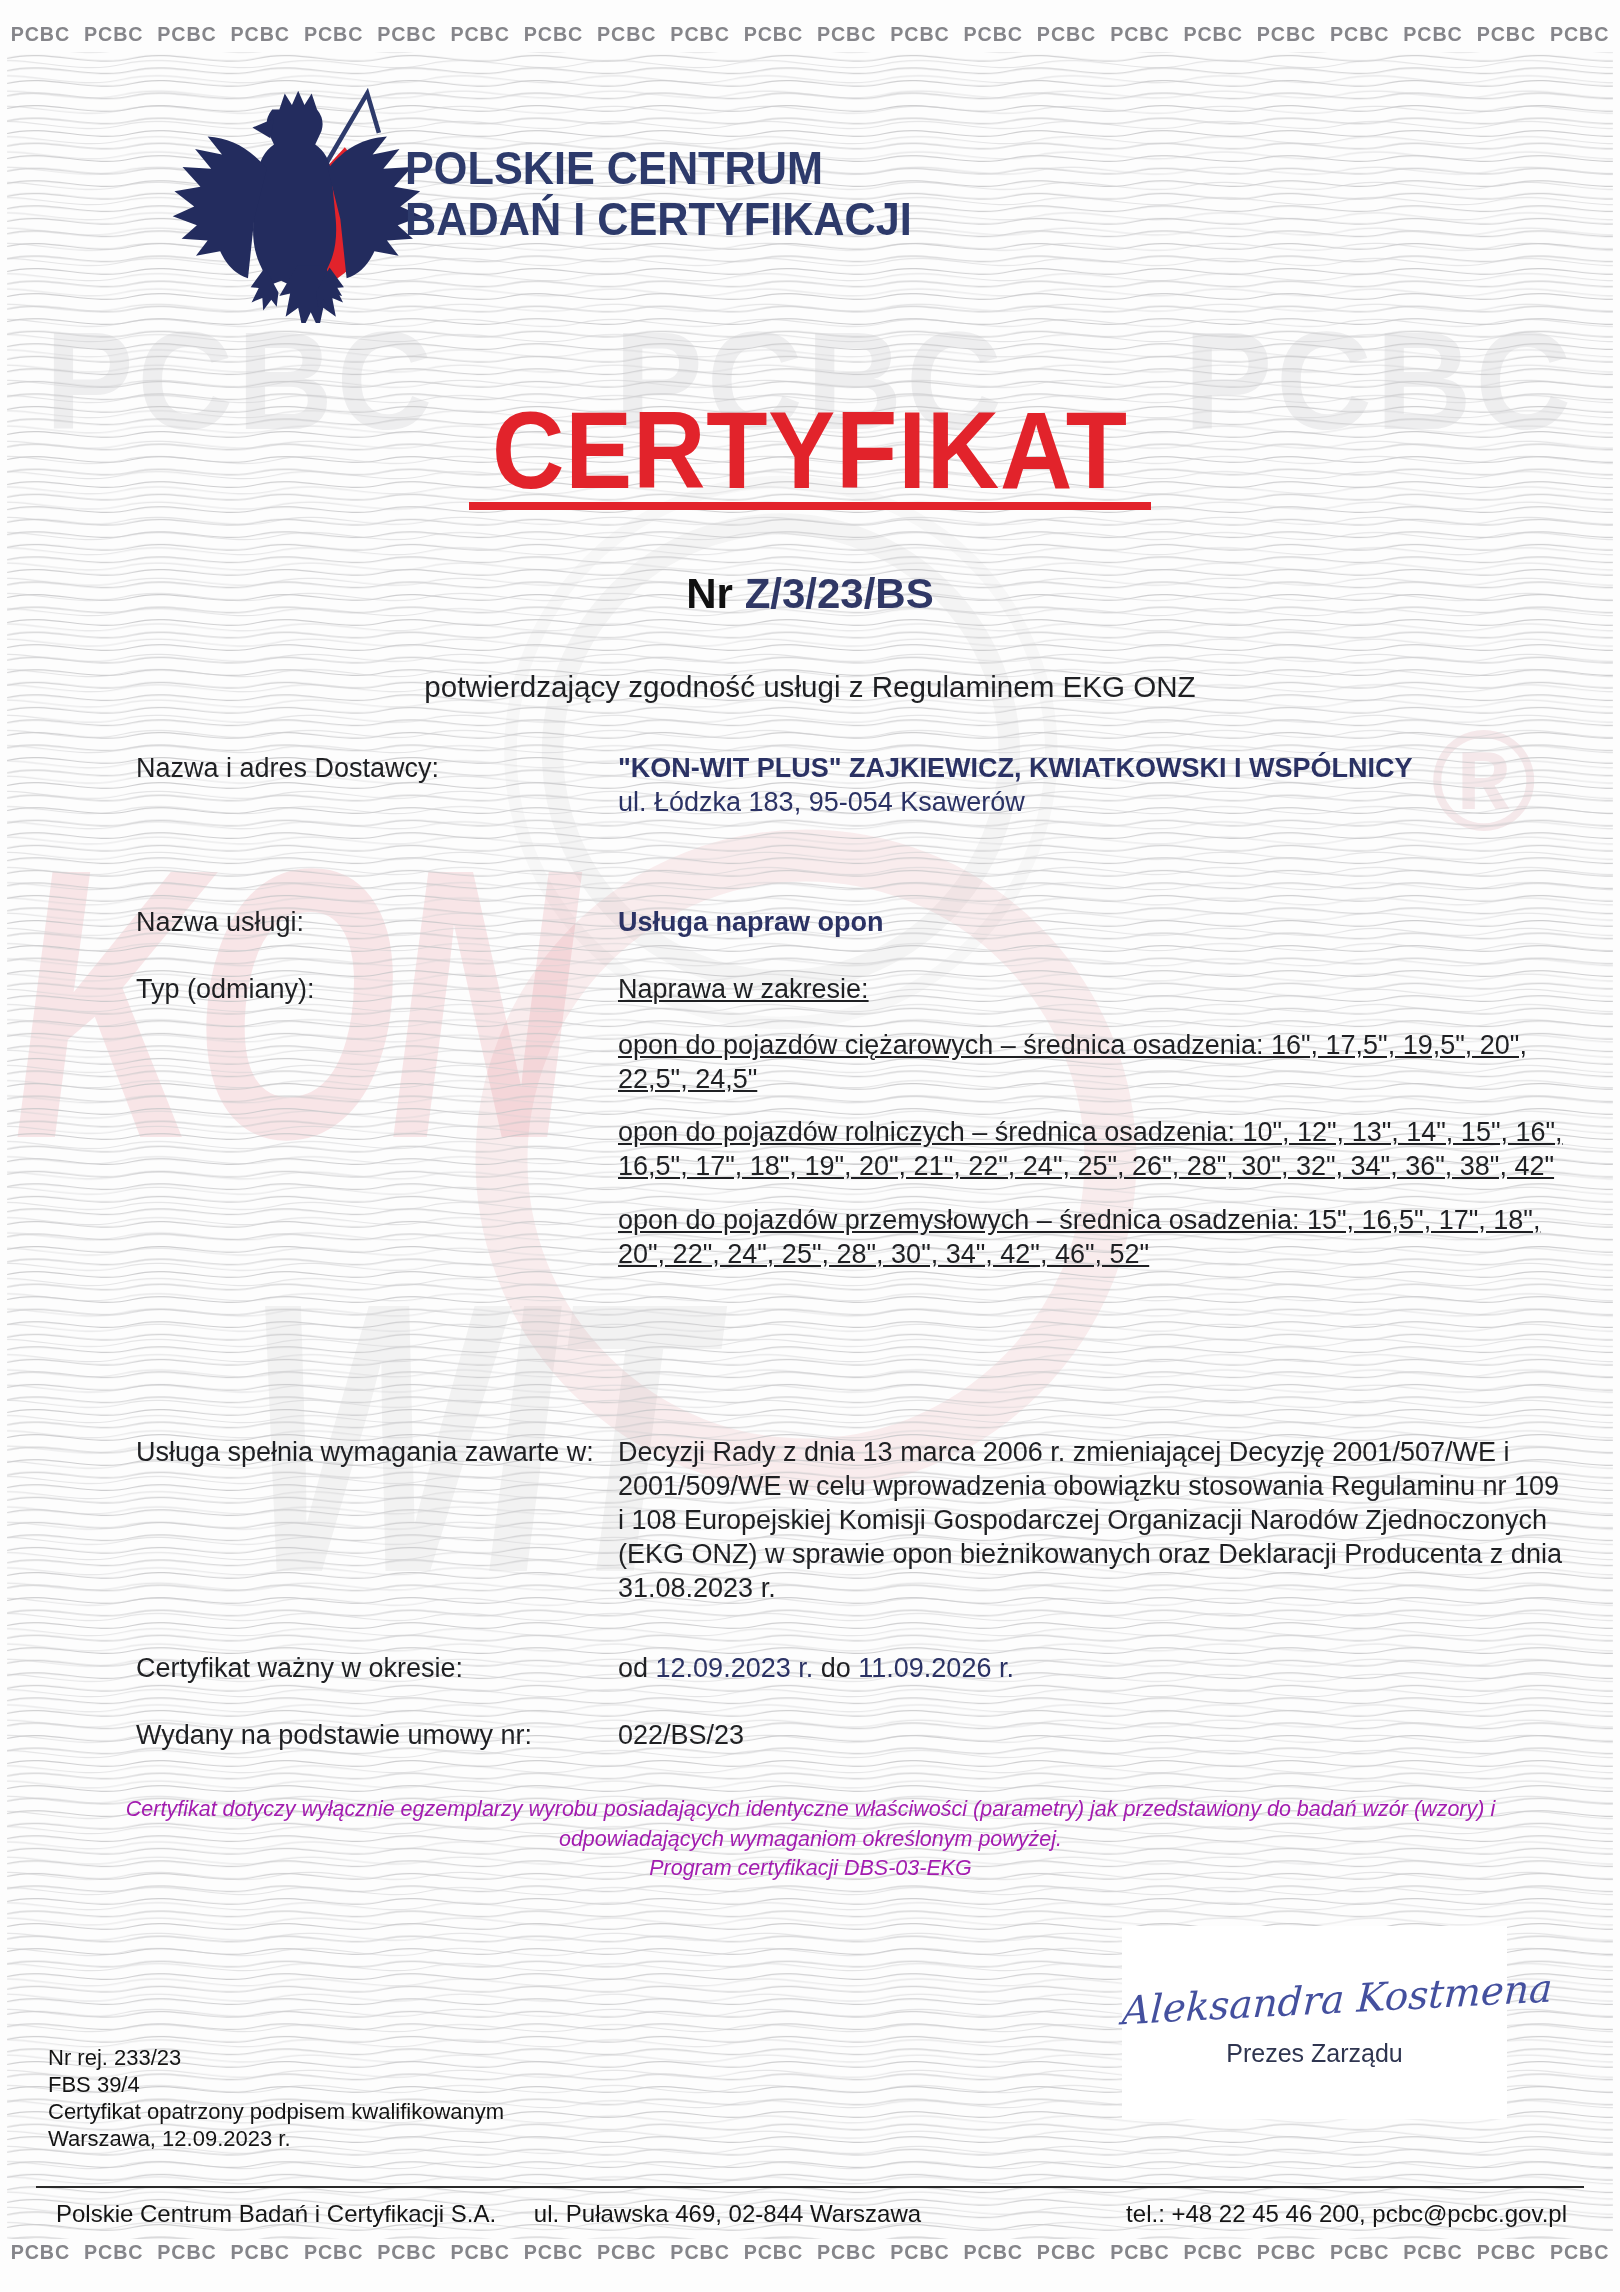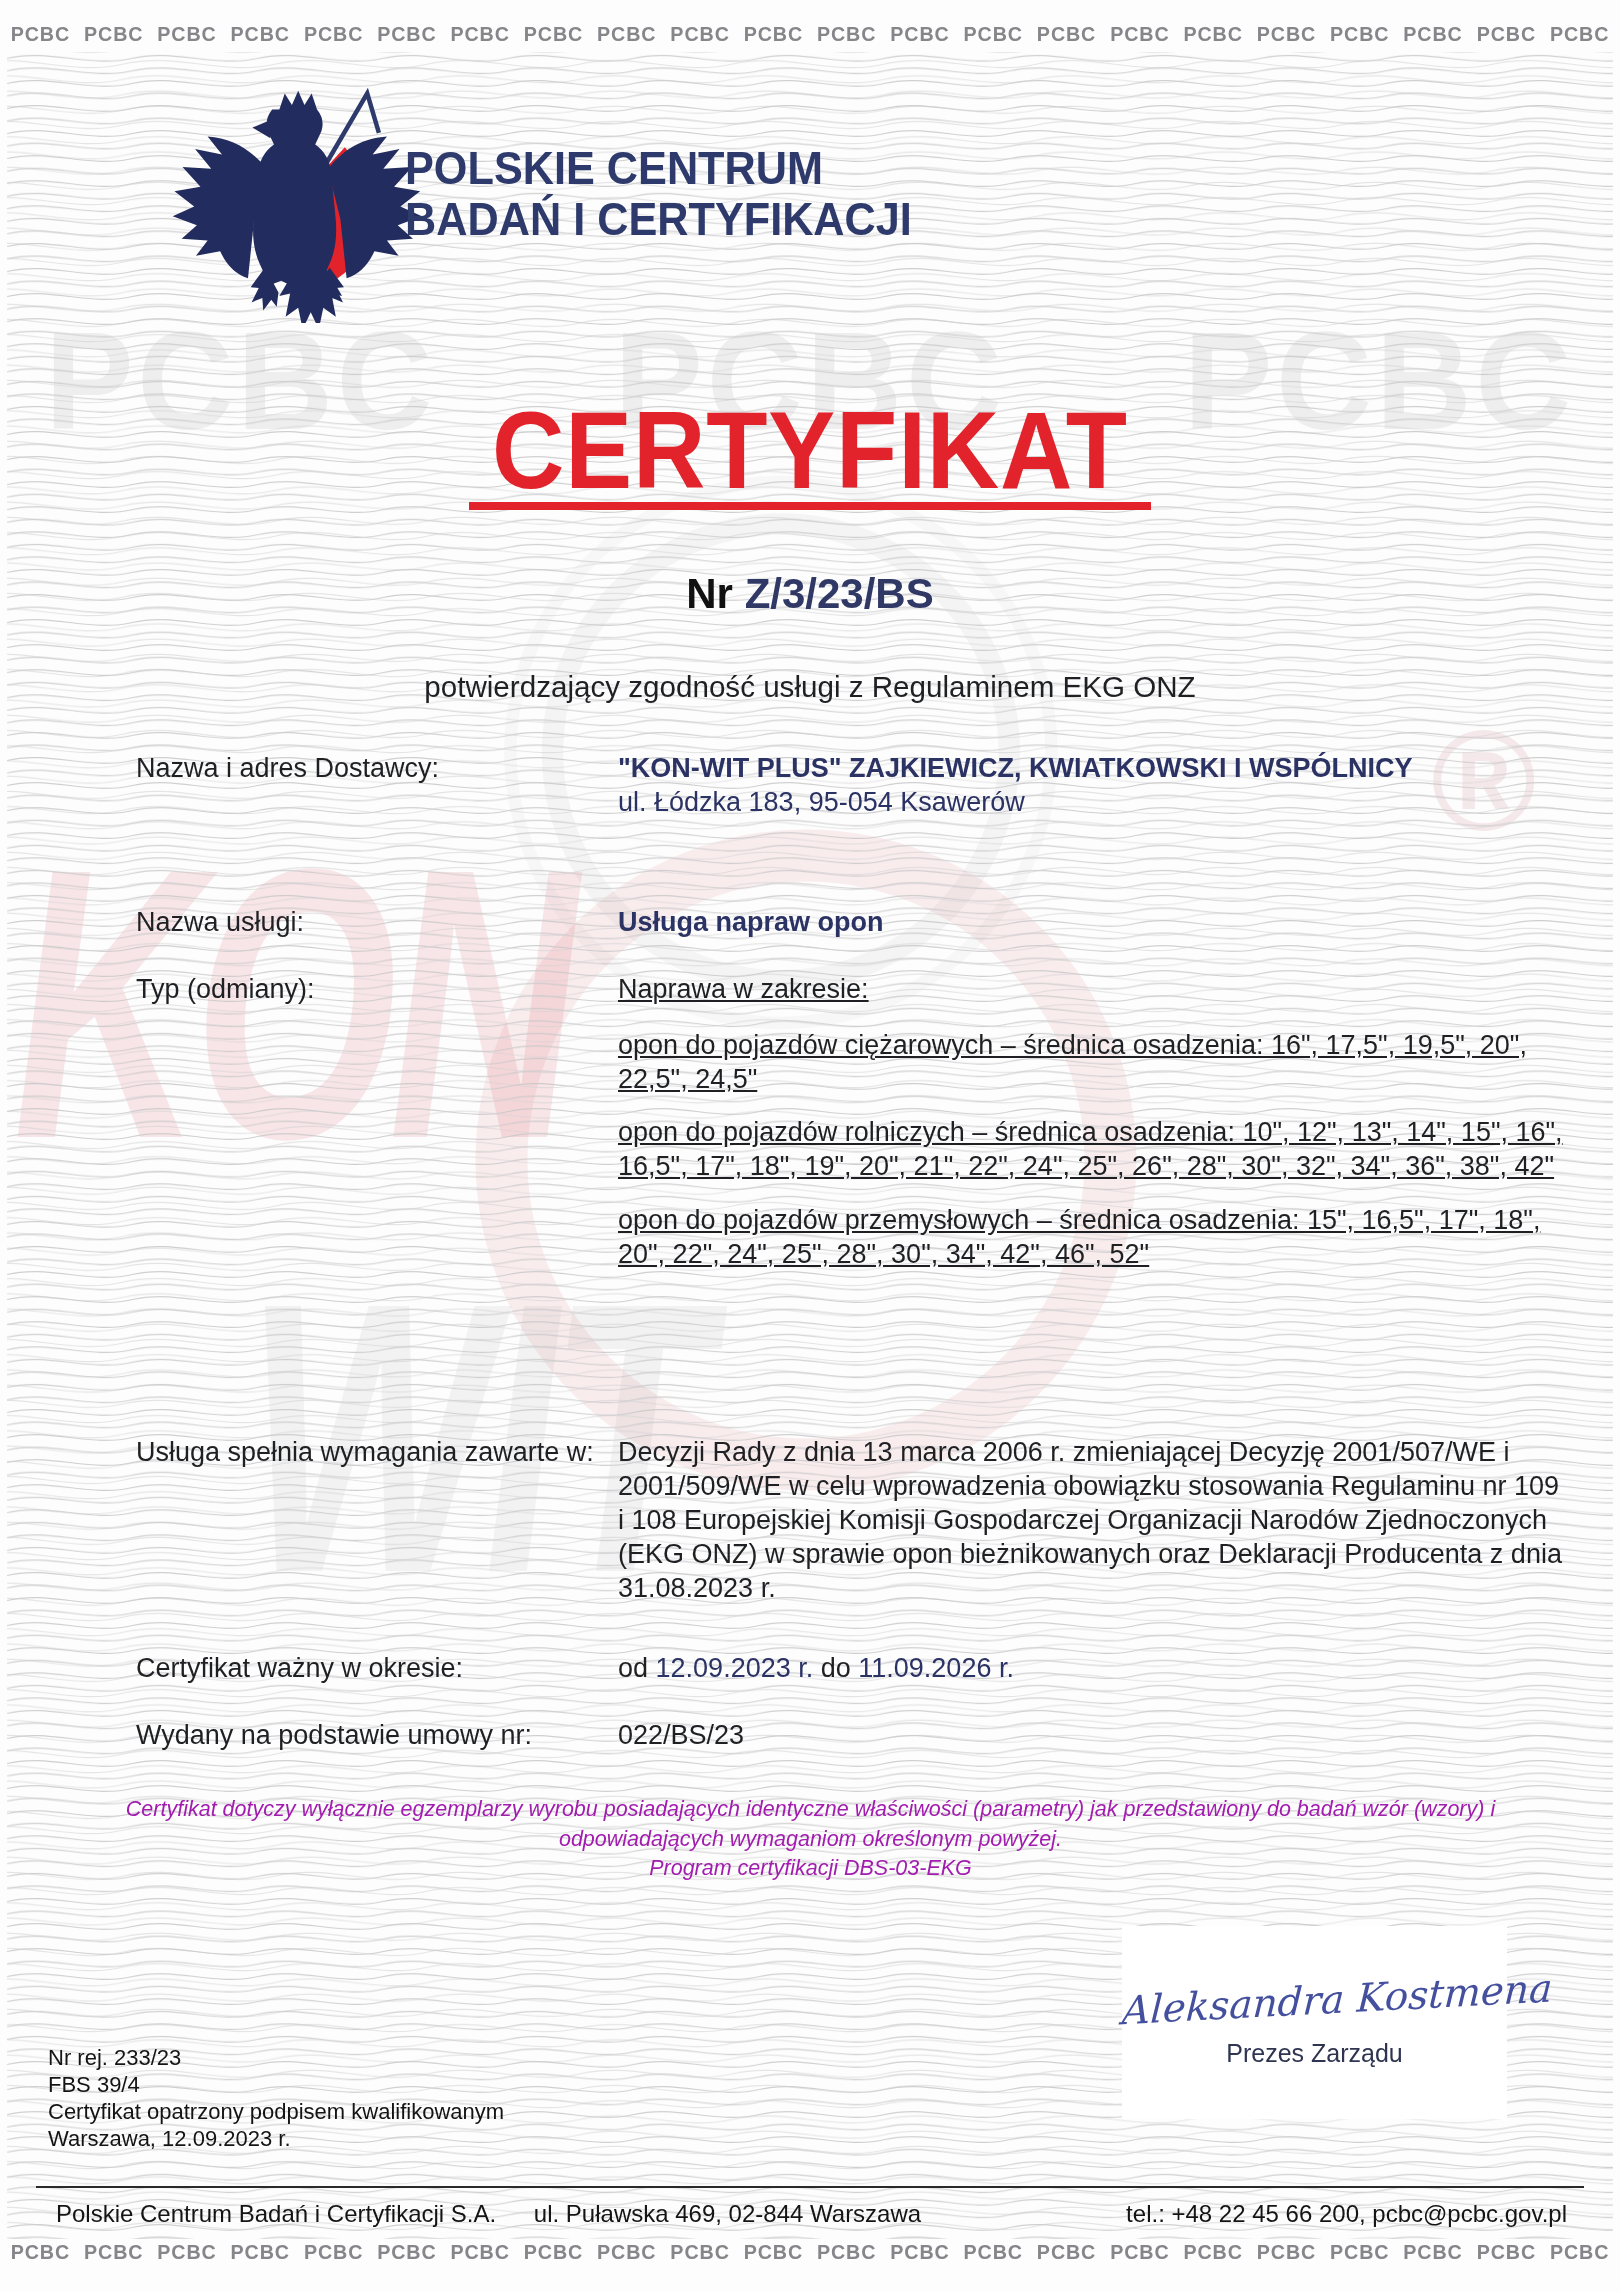--- a/index.html
+++ b/index.html
@@ -295,17 +295,17 @@
     <div>Nr rej. 233/23</div>
     <div>FBS 39/4</div>
     <div>Certyfikat opatrzony podpisem kwalifikowanym</div>
     <div>Warszawa, 12.09.2023 r.</div>
   </div>
 
   <div class="footer-line"></div>
   <div class="footer">
     <div class="f-left">Polskie Centrum Badań i Certyfikacji S.A.</div>
     <div class="f-center">ul. Puławska 469, 02-844 Warszawa</div>
-    <div class="f-right">tel.: +48 22 45 66 200, pcbc@pcbc.gov.pl</div>
+    <div class="f-right">tel.: +48 22 45 46 200, pcbc@pcbc.gov.pl</div>
   </div>
 
 </div>
 
 
 </body></html>

